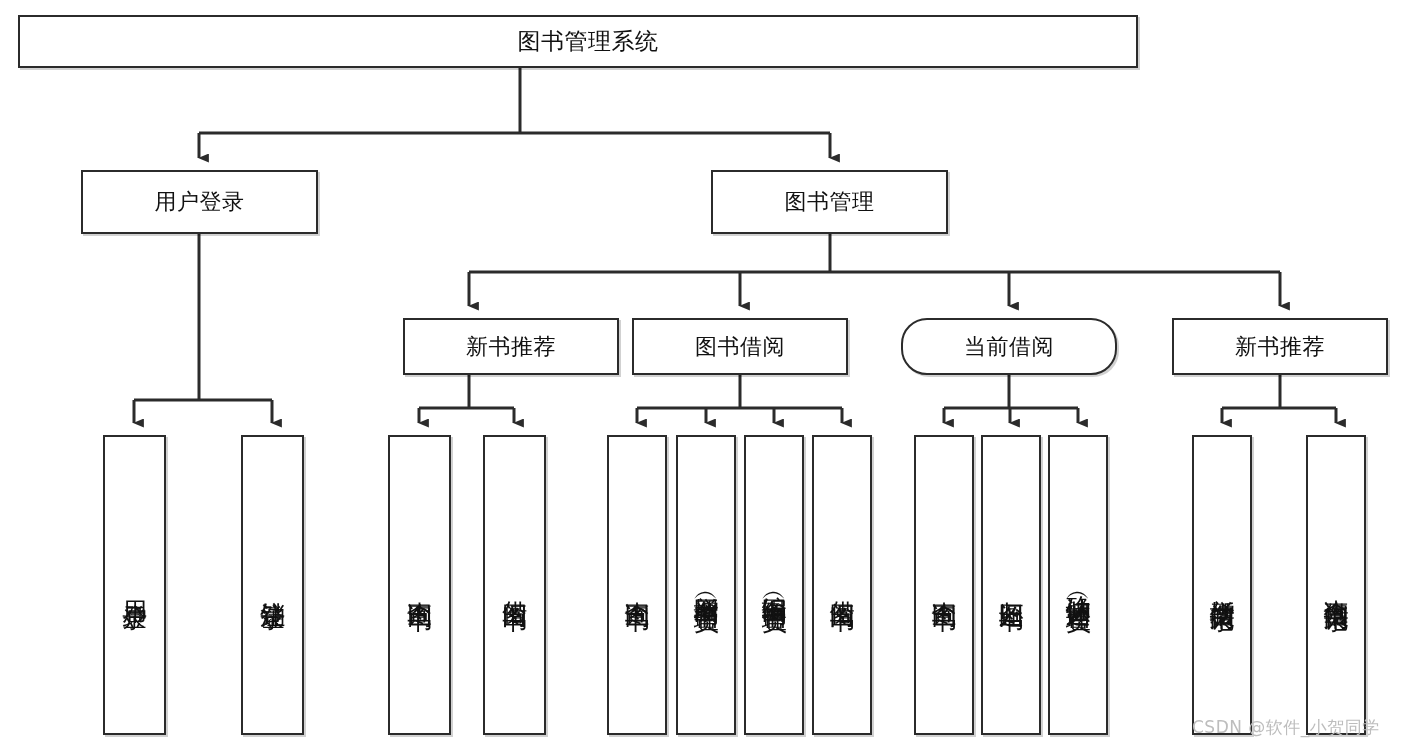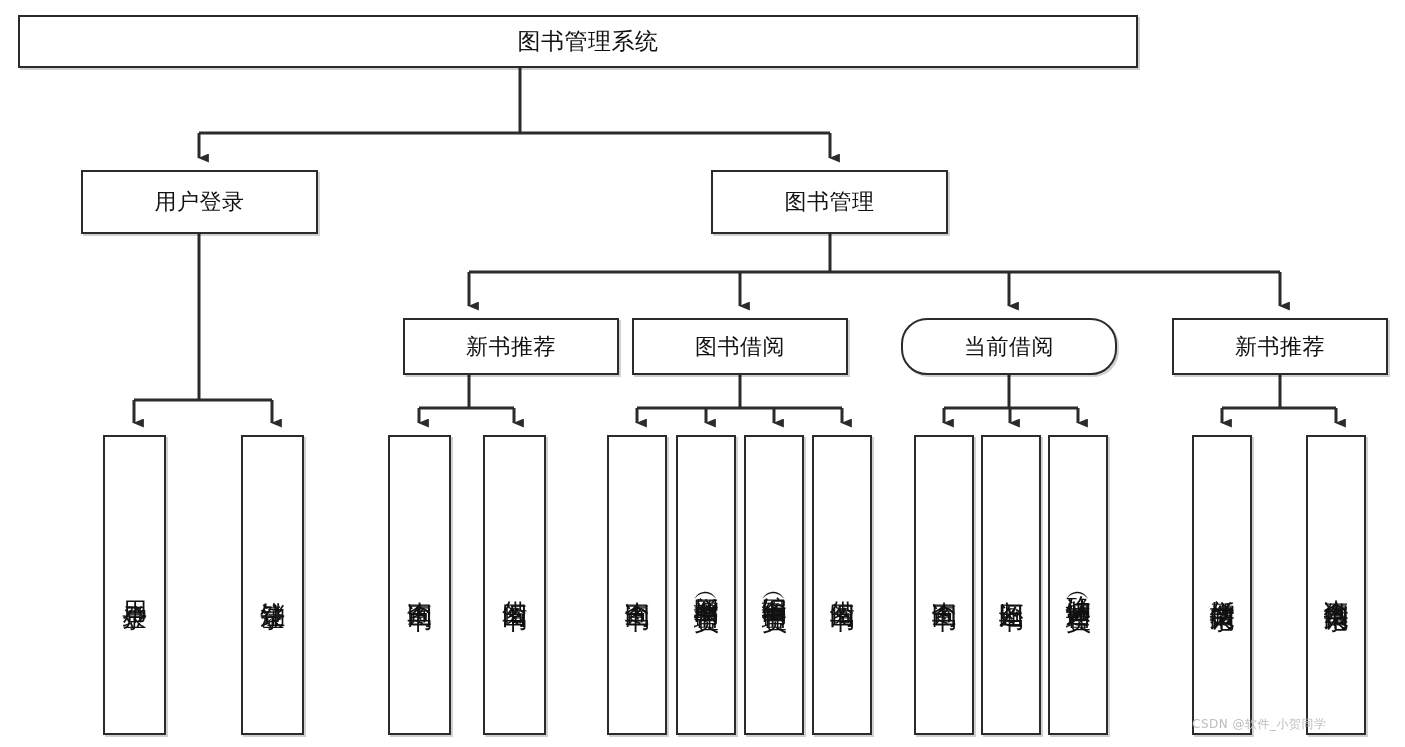--- a/index.html
+++ b/index.html
@@ -62,21 +62,21 @@
     letter-spacing: 2px;
     white-space: normal;
     max-height: 286px;
   }
   .node.vertical.tall .label {
     max-height: 292px;
   }
   .watermark {
     position: absolute;
     color: #bdbdbd;
-    font-size: 12px;
+    font-size: 17px;
     letter-spacing: 0.5px;
     white-space: nowrap;
     user-select: none;
   }
 </style>
 </head>
 <body>
 
 <div id="diagram-root">
 

